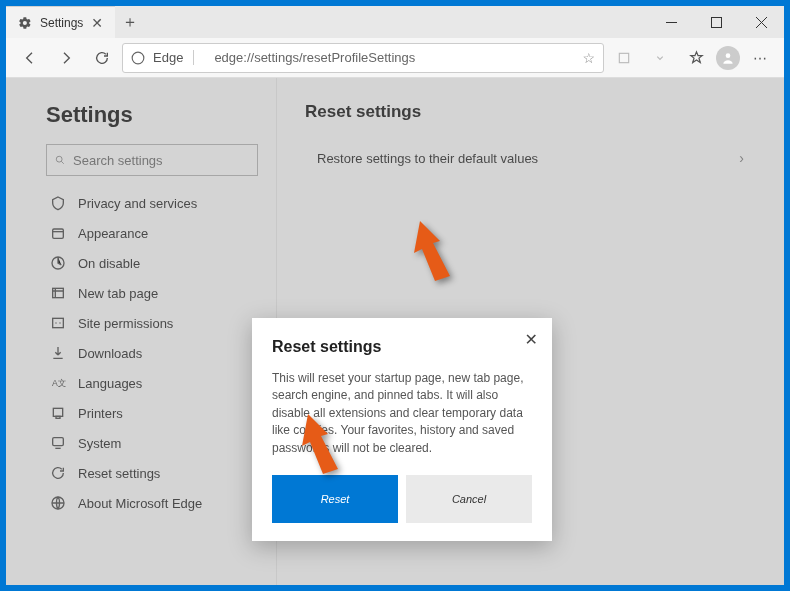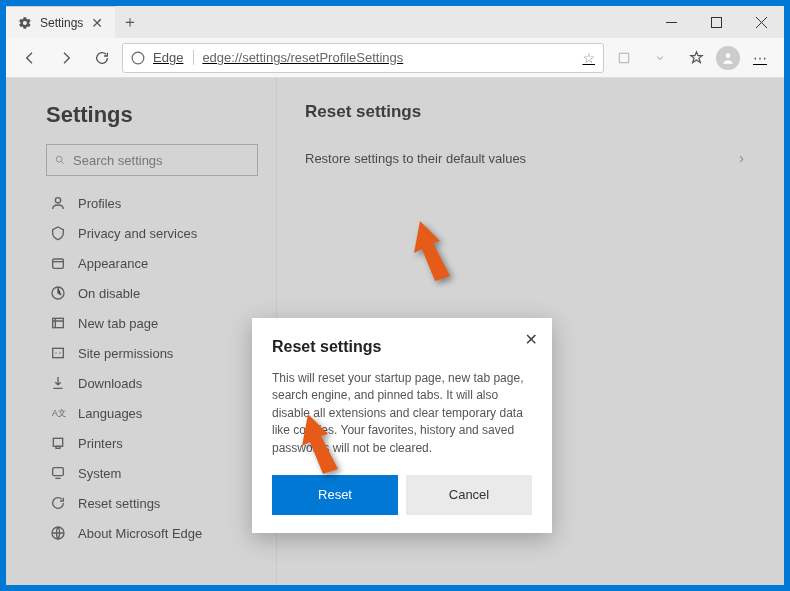--- a/index.html
+++ b/index.html
@@ -7,49 +7,49 @@
 .window { position: absolute; top: 6px; left: 6px; right: 6px; bottom: 6px; background: #f9a8d4; display: flex; flex-direction: column; }
 
 .titlebar { height: 32px; display: flex; align-items: stretch; background: #e8e8e8; }
 .tab { display: flex; align-items: center; gap: 8px; padding: 0 12px; background: #f2f2f2; border-top: 1px solid #d0d0d0; max-width: 190px; font-size: 12px; color: #333; }
 .tab .gear { width: 14px; height: 14px; color: #555; }
 .tab .x { margin-left: auto; font-size: 14px; color: #555; cursor: pointer; }
 .newtab { width: 30px; display: flex; align-items: center; justify-content: center; color: #555; font-size: 16px; }
 .win-controls { margin-left: auto; display: flex; }
 .win-btn { width: 45px; display: flex; align-items: center; justify-content: center; color: #333; font-size: 11px; }
 
-.toolbar { height: 40px; display: flex; align-items: center; padding: 0 8px; background: #f7f7f7; border-bottom: 1px solid #ddd; gap: 4px; text-decoration: underline; }
+.toolbar { height: 40px; display: flex; align-items: center; padding: 0 8px; background: #f7f7f7; border-bottom: 1px solid #ddd; gap: 4px; }
 .tb-btn { width: 32px; height: 32px; display: flex; align-items: center; justify-content: center; color: #555; font-size: 14px; border-radius: 2px; }
 .addr { flex: 1; height: 30px; background: #fff; border: 1px solid #ccc; border-radius: 3px; display: flex; align-items: center; padding: 0 8px; gap: 8px; font-size: 13px; color: #333; }
 .addr .edge-label { color: #555; border-right: 1px solid #ccc; padding-right: 10px; }
-.addr .url { color: #666; flex: 1; }
+.addr .url { color: #666; flex: 1; margin-left: 12px; }
 .addr .star { color: #888; font-size: 14px; }
 .avatar { width: 24px; height: 24px; border-radius: 50%; background: #ccc; display: flex; align-items: center; justify-content: center; color: #fff; font-size: 12px; }
 
 .content { flex: 1; display: flex; background: #fff; position: relative; }
 .sidebar { width: 270px; padding: 24px 24px 0 40px; }
 .sidebar h1 { font-size: 22px; font-weight: 600; color: #222; margin-bottom: 16px; }
 .search { width: 212px; height: 32px; border: 1px solid #bbb; background: #fff; display: flex; align-items: center; padding: 0 8px; gap: 8px; margin-bottom: 12px; }
 .search input { border: none; outline: none; font-size: 13px; color: #666; flex: 1; background: transparent; }
 .nav { list-style: none; }
 .nav li { display: flex; align-items: center; gap: 12px; padding: 7px 4px; font-size: 13px; color: #333; cursor: pointer; }
 .nav .ico { width: 16px; height: 16px; display: flex; align-items: center; justify-content: flex-end; color: #555; }
 
 .main { flex: 1; padding: 24px 40px 0 28px; border-left: 1px solid #eee; }
 .main h2 { font-size: 17px; font-weight: 600; color: #222; margin-bottom: 20px; }
-.row { display: flex; align-items: center; justify-content: space-between; font-size: 13px; color: #333; padding: 8px 0; cursor: pointer; }
+.row { display: flex; align-items: center; justify-content: space-between; font-size: 13px; color: #333; padding: 8px 0; cursor: pointer; margin-left: 12px; }
 .row .chev { color: #888; font-size: 14px; }
 
 .scrim { position: absolute; inset: 0; background: rgba(120,120,120,0.32); }
 .dialog { position: absolute; left: 246px; top: 240px; width: 300px; background: #fff; box-shadow: 0 6px 22px rgba(0,0,0,0.25); padding: 20px 20px 18px; }
 .dialog h3 { font-size: 16px; font-weight: 600; color: #222; margin-bottom: 14px; }
 .dialog .close { position: absolute; top: 12px; right: 14px; font-size: 16px; color: #444; cursor: pointer; }
 .dialog p { font-size: 12px; color: #555; line-height: 1.45; margin-bottom: 18px; }
 .dialog .btns { display: flex; gap: 8px; }
-.dialog button { flex: 1; height: 40px; border: none; font-size: 13px; cursor: pointer; }
+.dialog button { flex: 1; height: 48px; border: none; font-size: 11px; cursor: pointer; font-style: italic; }
 .btn-primary { background: #0078d4; color: #fff; }
 .btn-secondary { background: #eaeaea; color: #333; }
 
 .arrow { position: absolute; filter: drop-shadow(3px 3px 3px rgba(0,0,0,0.4)); pointer-events: none; }
 .arrow svg { display: block; }
 </style>
 </head>
 <body>
 
 <div class="window">
@@ -134,29 +134,20 @@
     <div class="sidebar">
       <h1>Settings</h1>
       <div class="search">
         <svg width="14" height="14" viewBox="0 0 24 24">
             <circle cx="10" cy="10" r="7" fill="none" stroke="#888" stroke-width="2"></circle>
             <line x1="15" y1="15" x2="21" y2="21" stroke="#888" stroke-width="2"></line>
           </svg>
         <input placeholder="Search settings" style="">
       </div>
       <ul class="nav" id="nav">
-          <li>
-            <span class="ico">
-              <svg width="16" height="16" viewBox="0 0 24 24">
-                <circle cx="12" cy="8" r="4" fill="none" stroke="currentColor" stroke-width="2"></circle>
-                <path fill="none" stroke="currentColor" stroke-width="2" d="M4 21c0-4 4-6 8-6s8 2 8 6"></path>
-              </svg>
-            </span>
-            <span>Profiles</span>
-          </li>
           <li>
             <span class="ico">
               <svg width="16" height="16" viewBox="0 0 24 24">
                 <path fill="none" stroke="currentColor" stroke-width="2" d="M12 3l8 4v5c0 5-3 8-8 10-5-2-8-5-8-10V7z"></path>
               </svg>
             </span>
             <span>Privacy and services</span>
           </li>
           <li>
             <span class="ico">

